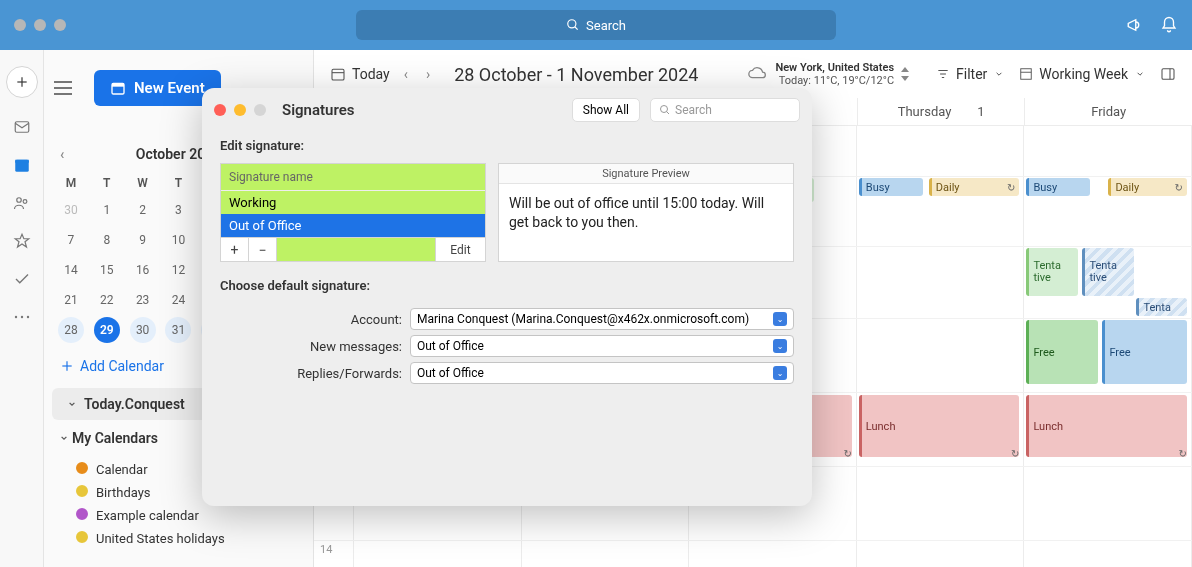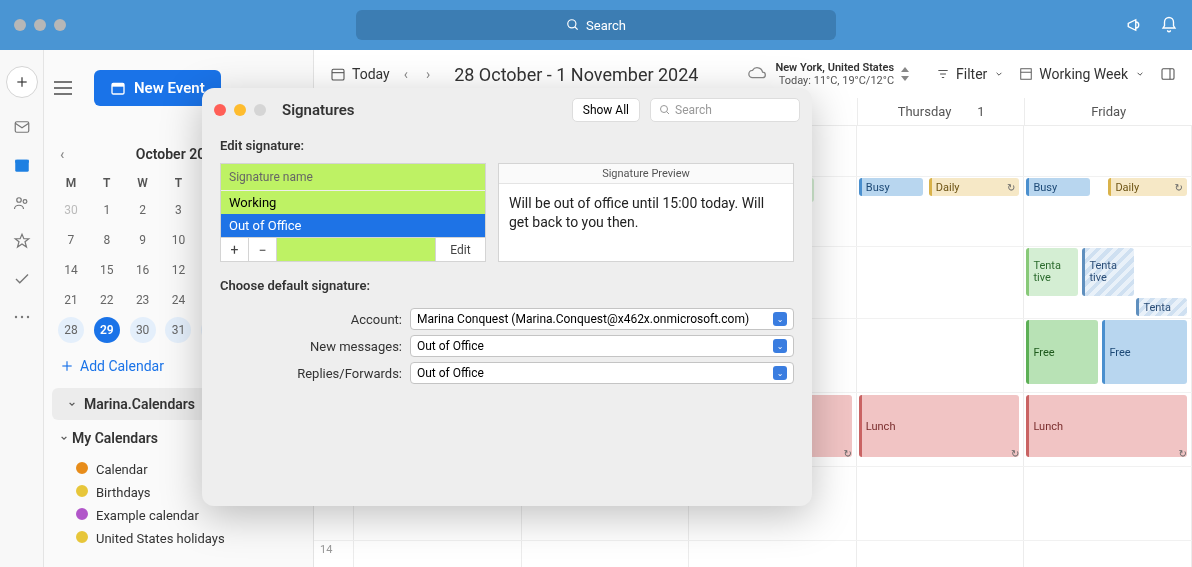--- a/index.html
+++ b/index.html
@@ -238,21 +238,21 @@
           <line x1="12" y1="4" x2="12" y2="20"></line>
           <line x1="4" y1="12" x2="20" y2="12"></line>
         </svg>
       <span>Add Calendar</span>
     </div>
 
     <div class="account-row">
       <svg class="chev-svg" width="12" height="12" viewBox="0 0 24 24" fill="none" stroke="#555" stroke-width="3">
           <path d="M6 9l6 6 6-6"></path>
         </svg>
-      <span>Marina.Calendars</span>
+      <span>Today.Conquest</span>
     </div>
     <div class="group-title">
       <svg class="chev-svg" width="12" height="12" viewBox="0 0 24 24" fill="none" stroke="#555" stroke-width="3">
           <path d="M6 9l6 6 6-6"></path>
         </svg>
       <span>My Calendars</span>
     </div>
     <div class="cal-list">
       <div>
           <span class="cal-dot" style="background:#e78c1a; border-color:#e78c1a"></span>

